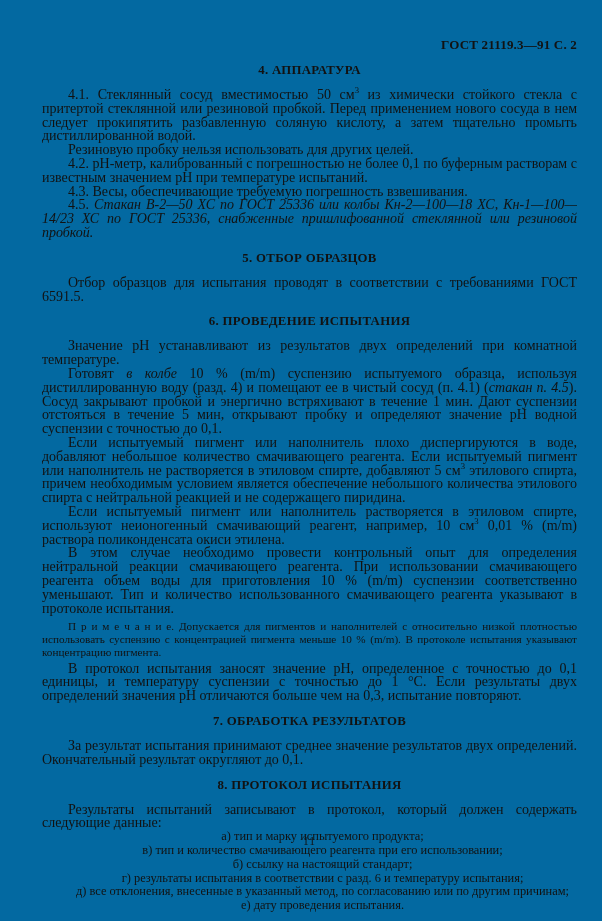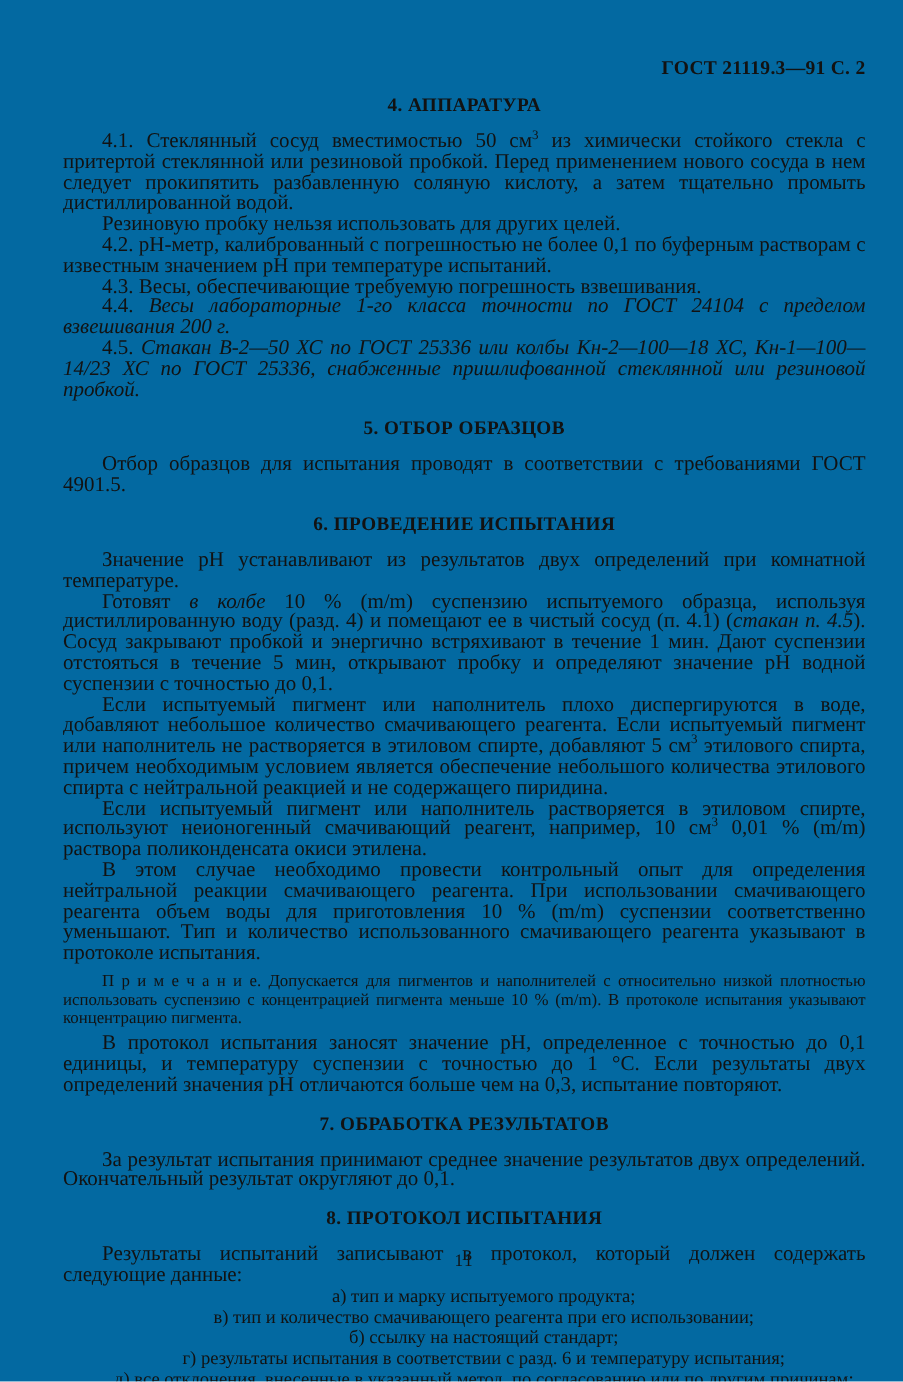--- a/index.html
+++ b/index.html
@@ -77,24 +77,23 @@
 
 <div class="page">
   <div class="header">ГОСТ 21119.3—91 С. 2</div>
 
   <div id="content">
       <div class="section-heading">4. АППАРАТУРА</div>
       <p class="para"><span>4.1. Стеклянный сосуд вместимостью 50 см</span><sup>3</sup><span> из химически стойкого стекла с притертой стеклянной или резиновой пробкой. Перед применением нового сосуда в нем следует прокипятить разбавленную соляную кислоту, а затем тщательно промыть дистиллированной водой.</span></p>
       <p class="para"><span>Резиновую пробку нельзя использовать для других целей.</span></p>
       <p class="para"><span>4.2. pH-метр, калиброванный с погрешностью не более 0,1 по буферным растворам с известным значением pH при температуре испытаний.</span></p>
       <p class="para"><span>4.3. Весы, обеспечивающие требуемую погрешность взвешивания.</span></p>
-      <p class="para"><span>4.4. </span><span class="italic">Весы лабораторные 1-го класса точности по ГОСТ 24104 с пределом взвешивания 200 г.</span></p>
       <p class="para"><span>4.5. </span><span class="italic">Стакан В-2—50 ХС по ГОСТ 25336 или колбы Кн-2—100—18 ХС,  Кн-1—100—14/23 ХС по ГОСТ 25336, снабженные пришлифованной стеклянной или резиновой пробкой.</span></p>
       <div class="section-heading">5. ОТБОР ОБРАЗЦОВ</div>
-      <p class="para"><span>Отбор образцов для испытания проводят в соответствии с требованиями ГОСТ 4901.5.</span></p>
+      <p class="para"><span>Отбор образцов для испытания проводят в соответствии с требованиями ГОСТ 6591.5.</span></p>
       <div class="section-heading">6. ПРОВЕДЕНИЕ ИСПЫТАНИЯ</div>
       <p class="para"><span>Значение pH устанавливают из результатов двух определений при комнатной температуре.</span></p>
       <p class="para"><span>Готовят </span><span class="italic">в колбе</span><span> 10 % (m/m) суспензию испытуемого образца, используя дистиллированную воду (разд. 4) и помещают ее в чистый сосуд (п. 4.1) (</span><span class="italic">стакан п. 4.5</span><span>). Сосуд закрывают пробкой и энергично встряхивают в течение 1 мин. Дают суспензии отстояться в течение 5 мин, открывают пробку и определяют значение pH водной суспензии с точностью до 0,1.</span></p>
       <p class="para"><span>Если испытуемый пигмент или наполнитель плохо диспергируются в воде, добавляют небольшое количество смачивающего реагента. Если испытуемый пигмент или наполнитель не растворяется в этиловом спирте, добавляют 5 см</span><sup>3</sup><span> этилового спирта, причем необходимым условием является обеспечение небольшого количества этилового спирта с нейтральной реакцией и не содержащего пиридина.</span></p>
       <p class="para"><span>Если испытуемый пигмент или наполнитель растворяется в этиловом спирте, используют неионогенный смачивающий реагент, например, 10 см</span><sup>3</sup><span> 0,01 % (m/m) раствора поликонденсата окиси этилена.</span></p>
       <p class="para"><span>В этом случае необходимо провести контрольный опыт для определения нейтральной реакции смачивающего реагента. При использовании смачивающего реагента объем воды для приготовления 10 % (m/m) суспензии соответственно уменьшают. Тип и количество использованного смачивающего реагента указывают в протоколе испытания.</span></p>
       <p class="note"><span>П р и м е ч а н и е.  Допускается для пигментов и наполнителей с относительно низкой плотностью использовать суспензию с концентрацией пигмента меньше 10 % (m/m). В протоколе испытания указывают концентрацию пигмента.</span></p>
       <p class="para"><span>В протокол испытания заносят значение pH, определенное с точностью до 0,1 единицы, и температуру суспензии с точностью до 1 °С. Если результаты двух определений значения pH отличаются больше чем на 0,3, испытание повторяют.</span></p>
       <div class="section-heading">7. ОБРАБОТКА РЕЗУЛЬТАТОВ</div>
       <p class="para"><span>За результат испытания принимают среднее значение результатов двух определений. Окончательный результат округляют до 0,1.</span></p>

